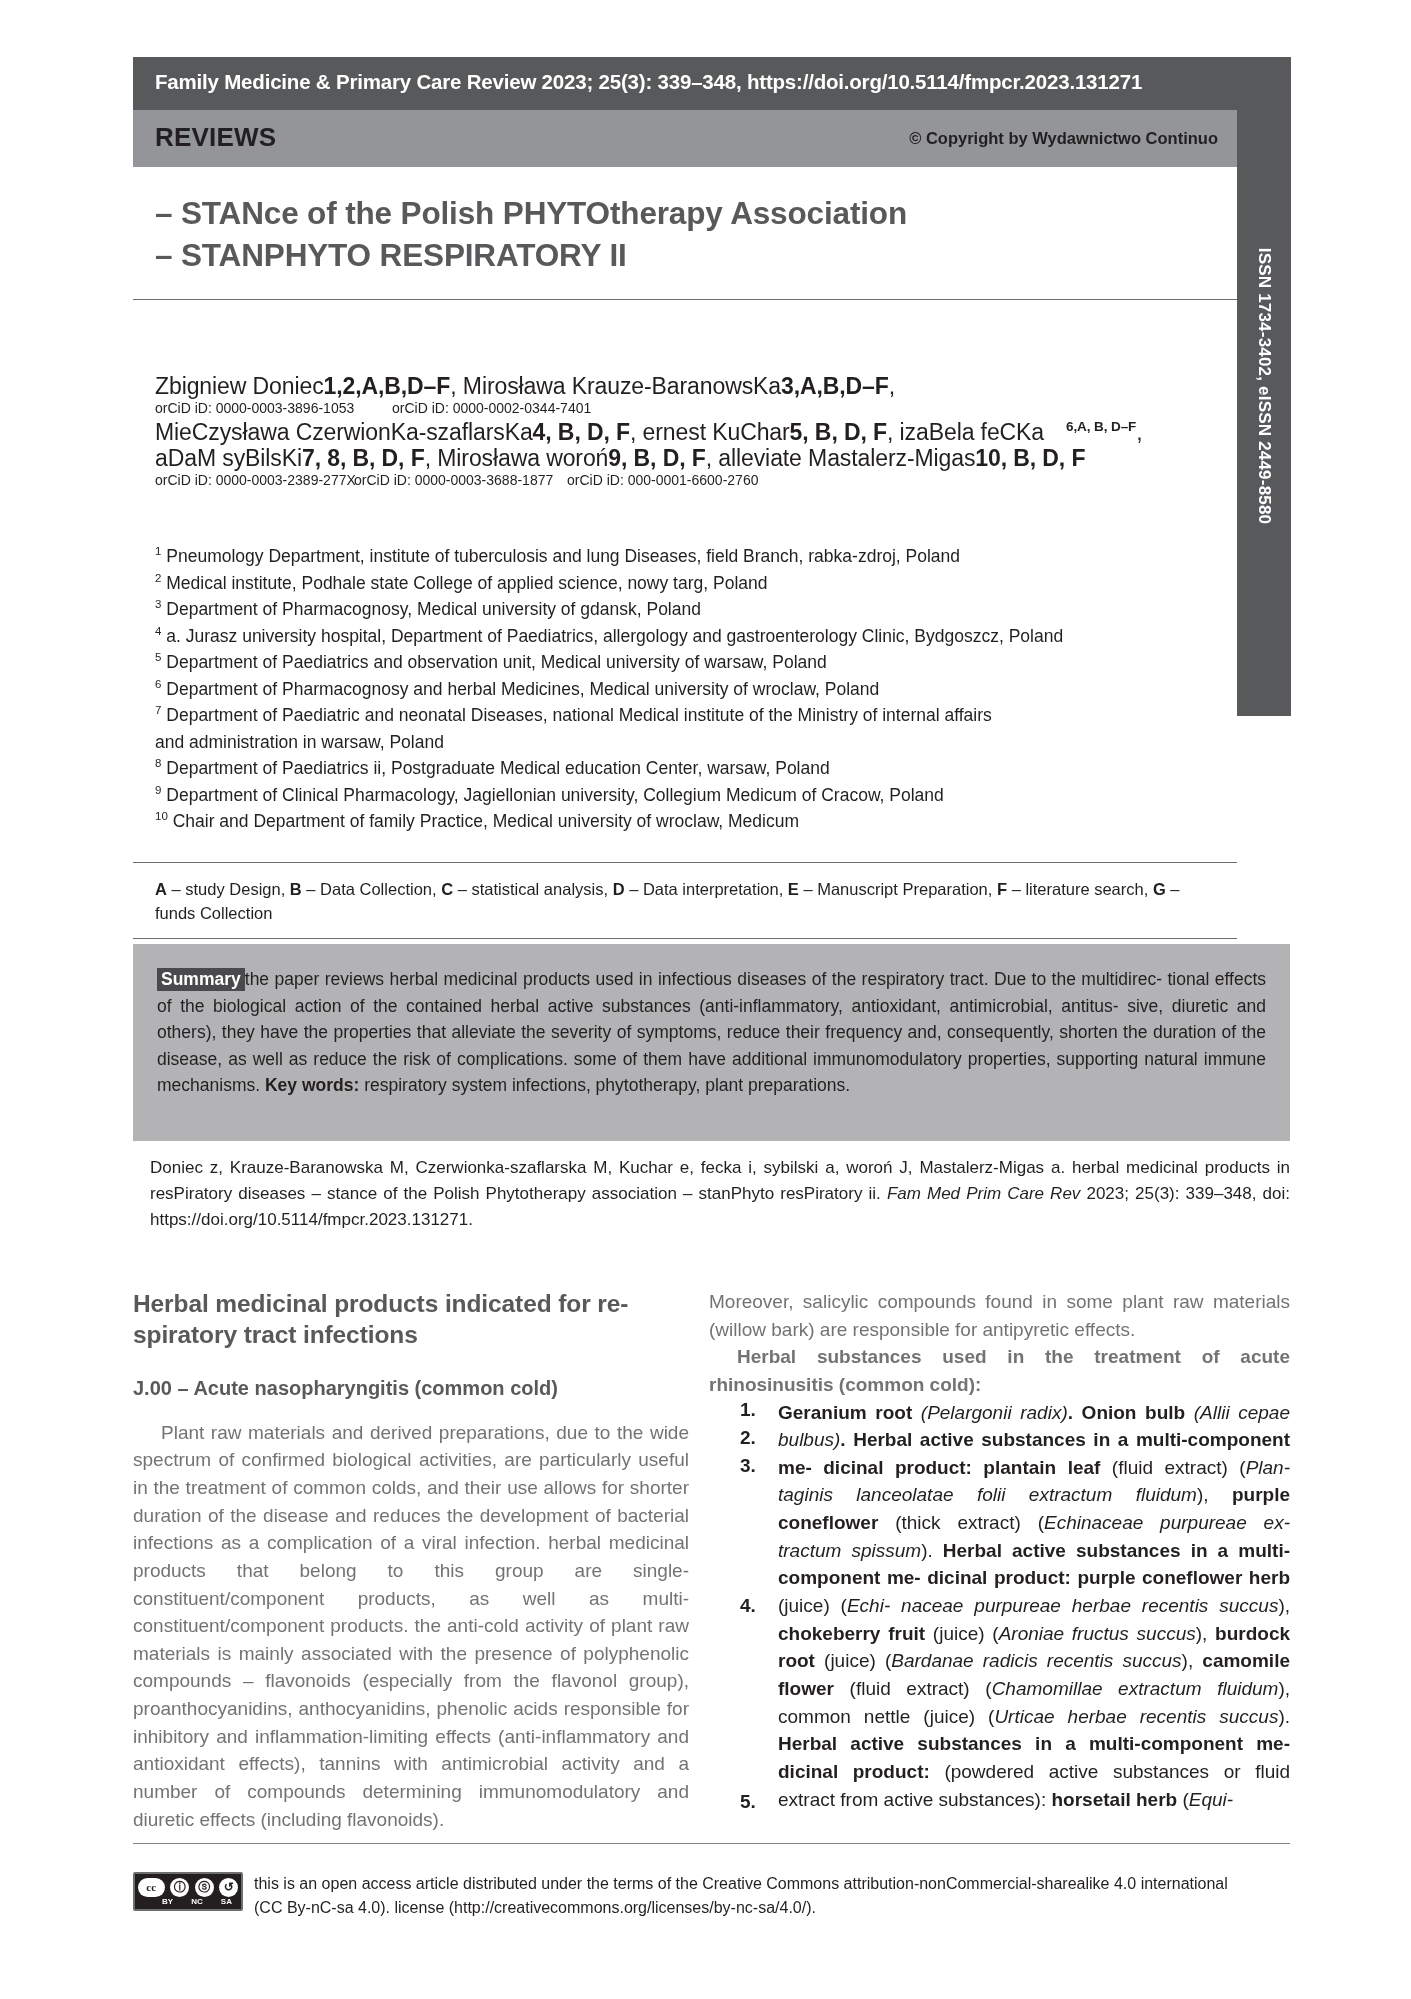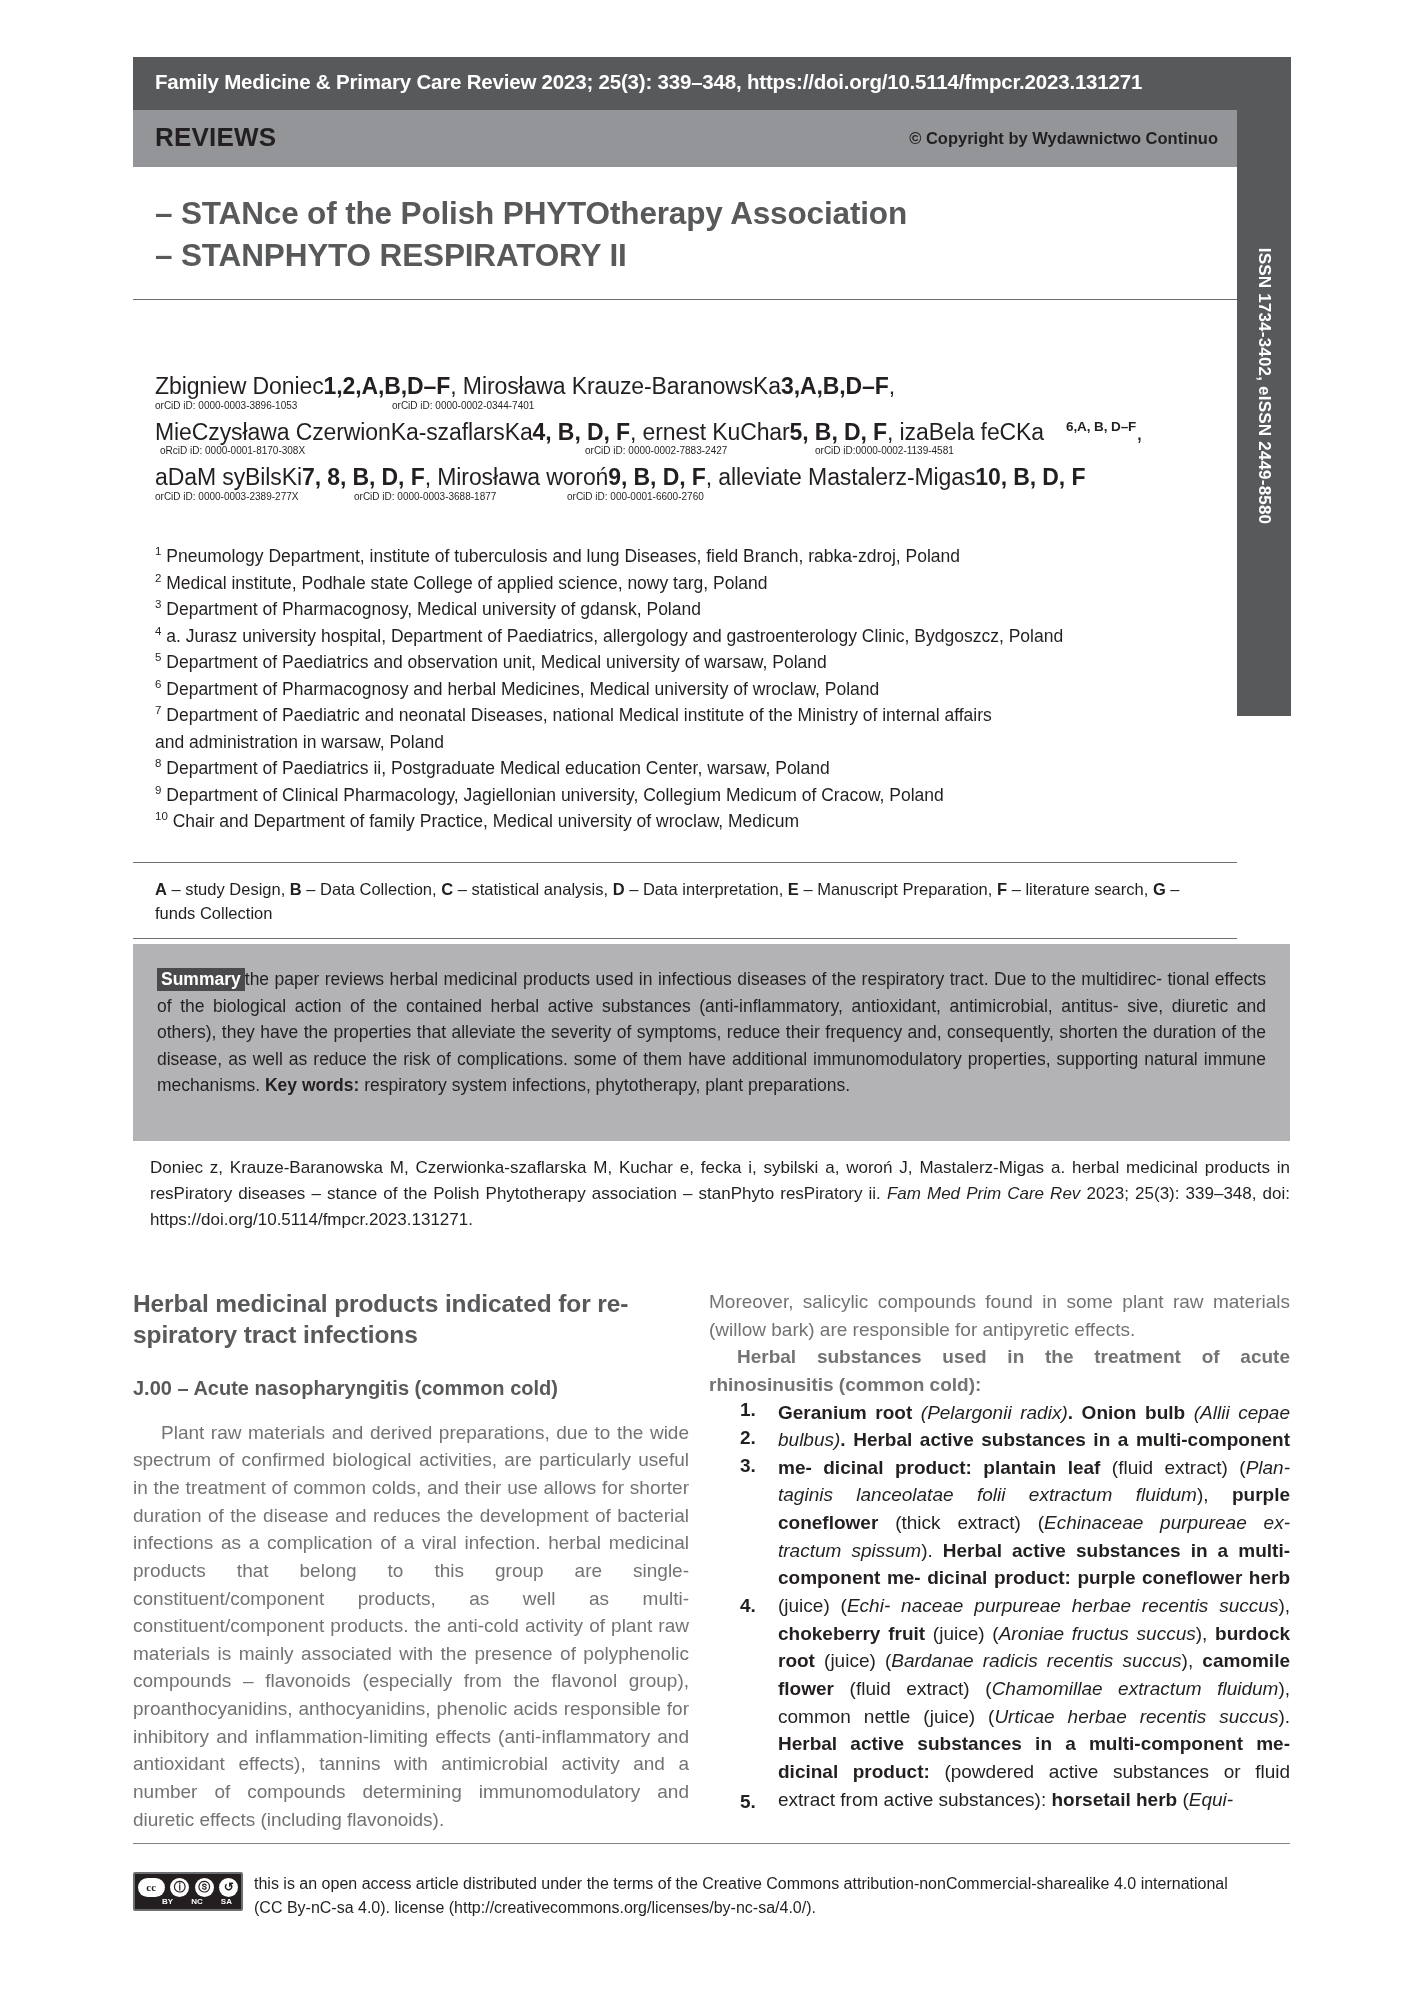--- a/index.html
+++ b/index.html
@@ -127,21 +127,21 @@
   }
   .author-line {
     font-size: 23px;
     color: #231f20;
     line-height: 1.16;
     white-space: nowrap;
     letter-spacing: -0.1px;
   }
   .author-line b { font-weight: bold; }
   .orcid-line {
-    font-size: 10px;
+    font-size: 14px;
     color: #231f20;
     height: 19px;
     position: relative;
     white-space: nowrap;
   }
   .orcid-line span { position: absolute; top: 0; }
   .sup-tag {
     font-size: 13.5px;
     font-weight: bold;
     vertical-align: super;
@@ -380,25 +380,20 @@
     <div class="author-line">
       <span>Zbigniew Doniec</span><b>1,2,A,B,D–F</b><span>, </span><span>Mirosława Krauze-BaranowsKa</span><b>3,A,B,D–F</b><span>,</span>
     </div>
     <div class="orcid-line">
       <span style="left:0;">orCiD iD: 0000-0003-3896-1053</span>
       <span style="left:237px;">orCiD iD: 0000-0002-0344-7401</span>
     </div>
 
     <div class="author-line">
       <span>MieCzysława CzerwionKa-szaflarsKa</span><b>4, B, D, F</b><span>, </span><span>ernest KuChar</span><b>5, B, D, F</b><span>, </span><span>izaBela feCKa</span><span class="sup-tag" style="margin-left:22px;">6,A, B, D–F</span><span>,</span>
-    </div>
-    <div class="orcid-line">
-      <span style="left:5px;">oRciD iD: 0000-0001-8170-308X</span>
-      <span style="left:430px;">orCiD iD: 0000-0002-7883-2427</span>
-      <span style="left:660px;">orCiD iD:0000-0002-1139-4581</span>
     </div>
 
     <div class="author-line">
       <span>aDaM syBilsKi</span><b>7, 8, B, D, F</b><span>, </span><span>Mirosława woroń</span><b>9, B, D, F</b><span>, </span><span>alleviate Mastalerz-Migas</span><b>10, B, D, F</b>
     </div>
     <div class="orcid-line">
       <span style="left:0;">orCiD iD: 0000-0003-2389-277X</span>
       <span style="left:199px;">orCiD iD: 0000-0003-3688-1877</span>
       <span style="left:412px;">orCiD iD: 000-0001-6600-2760</span>
     </div>

